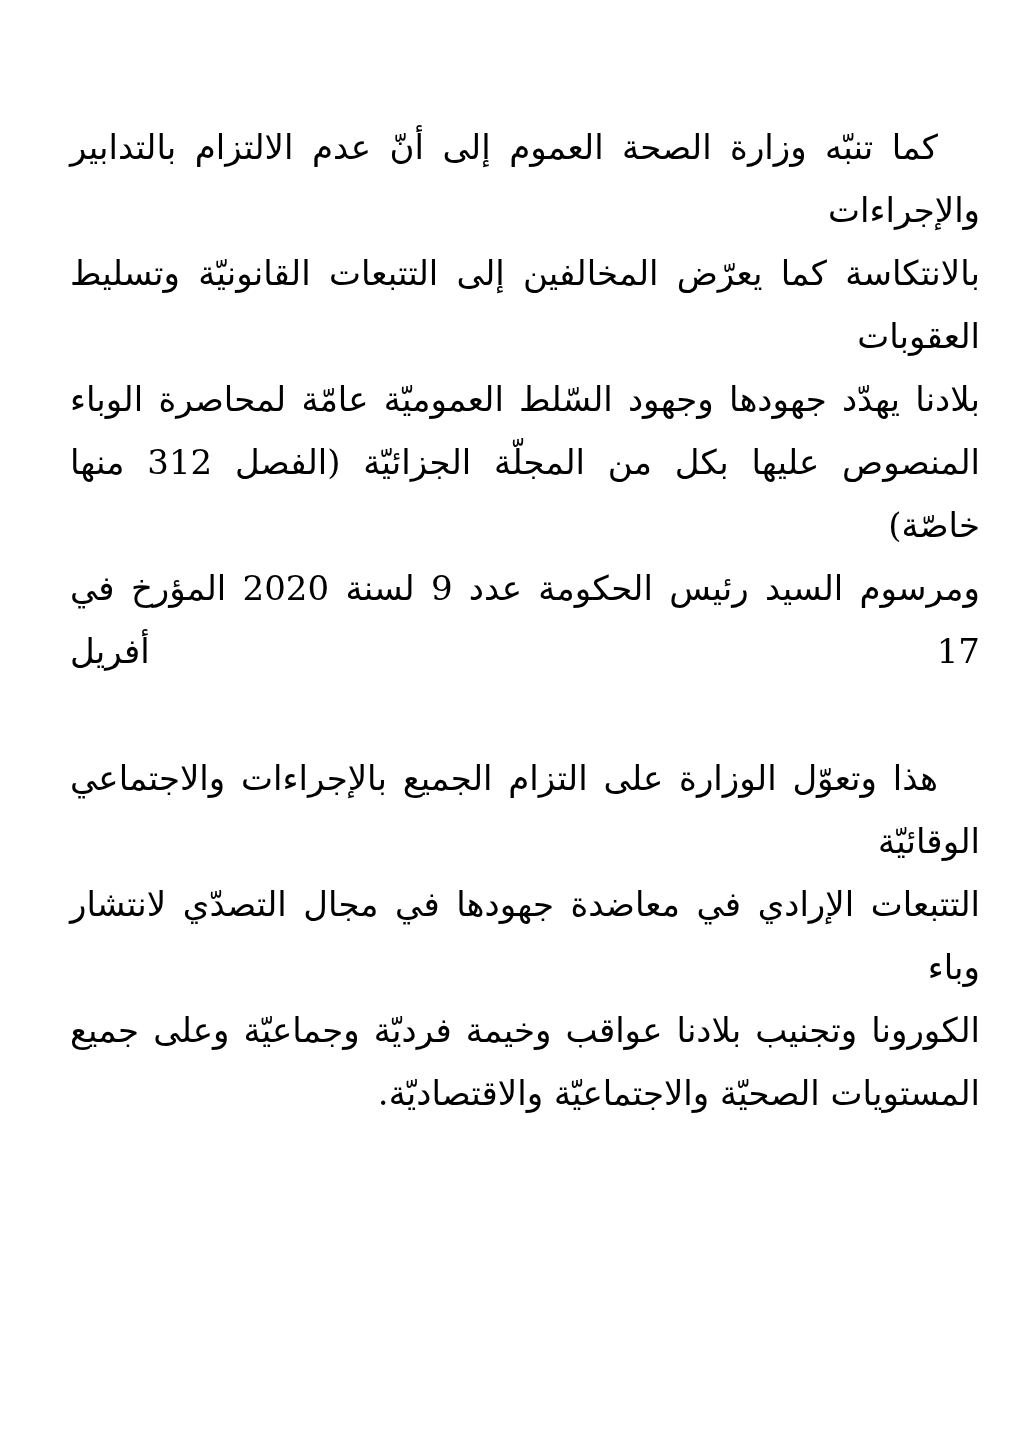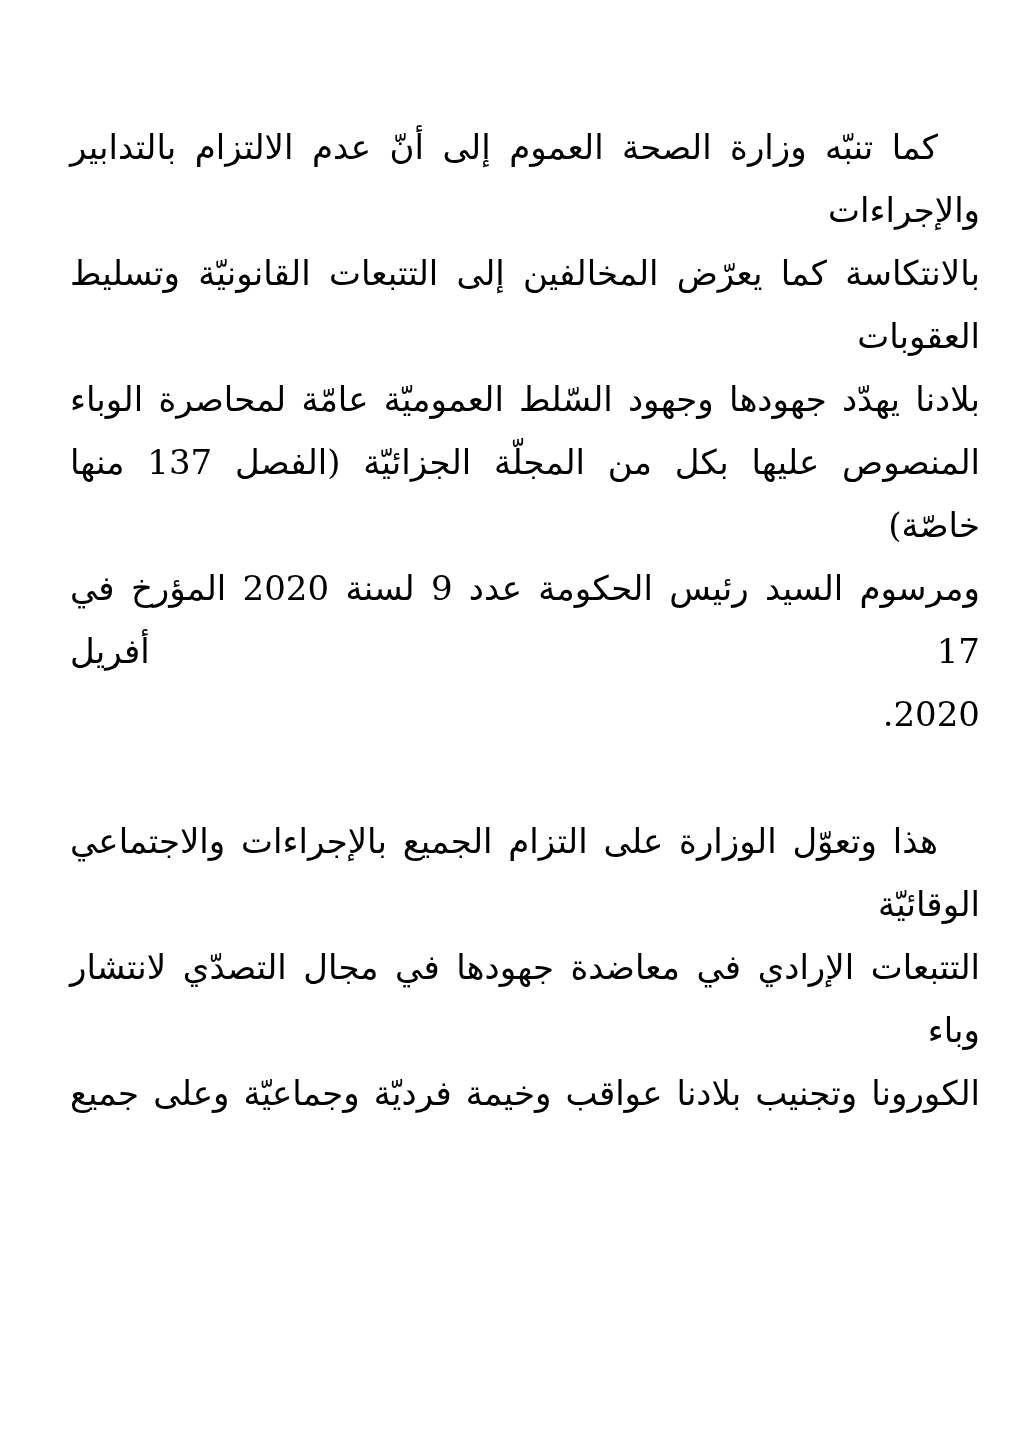--- a/index.html
+++ b/index.html
@@ -44,24 +44,24 @@
 </style>
 </head>
 <body>
 
 <div class="page">
 
   <div class="para">
     <div class="line first">كما تنبّه وزارة الصحة العموم إلى أنّ عدم الالتزام بالتدابير والإجراءات</div>
     <div class="line">بالانتكاسة كما يعرّض المخالفين إلى التتبعات القانونيّة وتسليط العقوبات</div>
     <div class="line">بلادنا يهدّد جهودها وجهود السّلط العموميّة عامّة لمحاصرة الوباء</div>
-    <div class="line">المنصوص عليها بكل من المجلّة الجزائيّة (الفصل 137 منها خاصّة)</div>
+    <div class="line">المنصوص عليها بكل من المجلّة الجزائيّة (الفصل 312 منها خاصّة)</div>
     <div class="line">ومرسوم السيد رئيس الحكومة عدد 9 لسنة 2020 المؤرخ في 17 أفريل</div>
-    <div class="line last">2020.</div>
   </div>
 
   <div class="para">
     <div class="line first">هذا وتعوّل الوزارة على التزام الجميع بالإجراءات والاجتماعي الوقائيّة</div>
     <div class="line">التتبعات الإرادي في معاضدة جهودها في مجال التصدّي لانتشار وباء</div>
     <div class="line">الكورونا وتجنيب بلادنا عواقب وخيمة فرديّة وجماعيّة وعلى جميع</div>
+    <div class="line last">المستويات الصحيّة والاجتماعيّة والاقتصاديّة.</div>
   </div>
 
 </div>
 
 </body></html>

